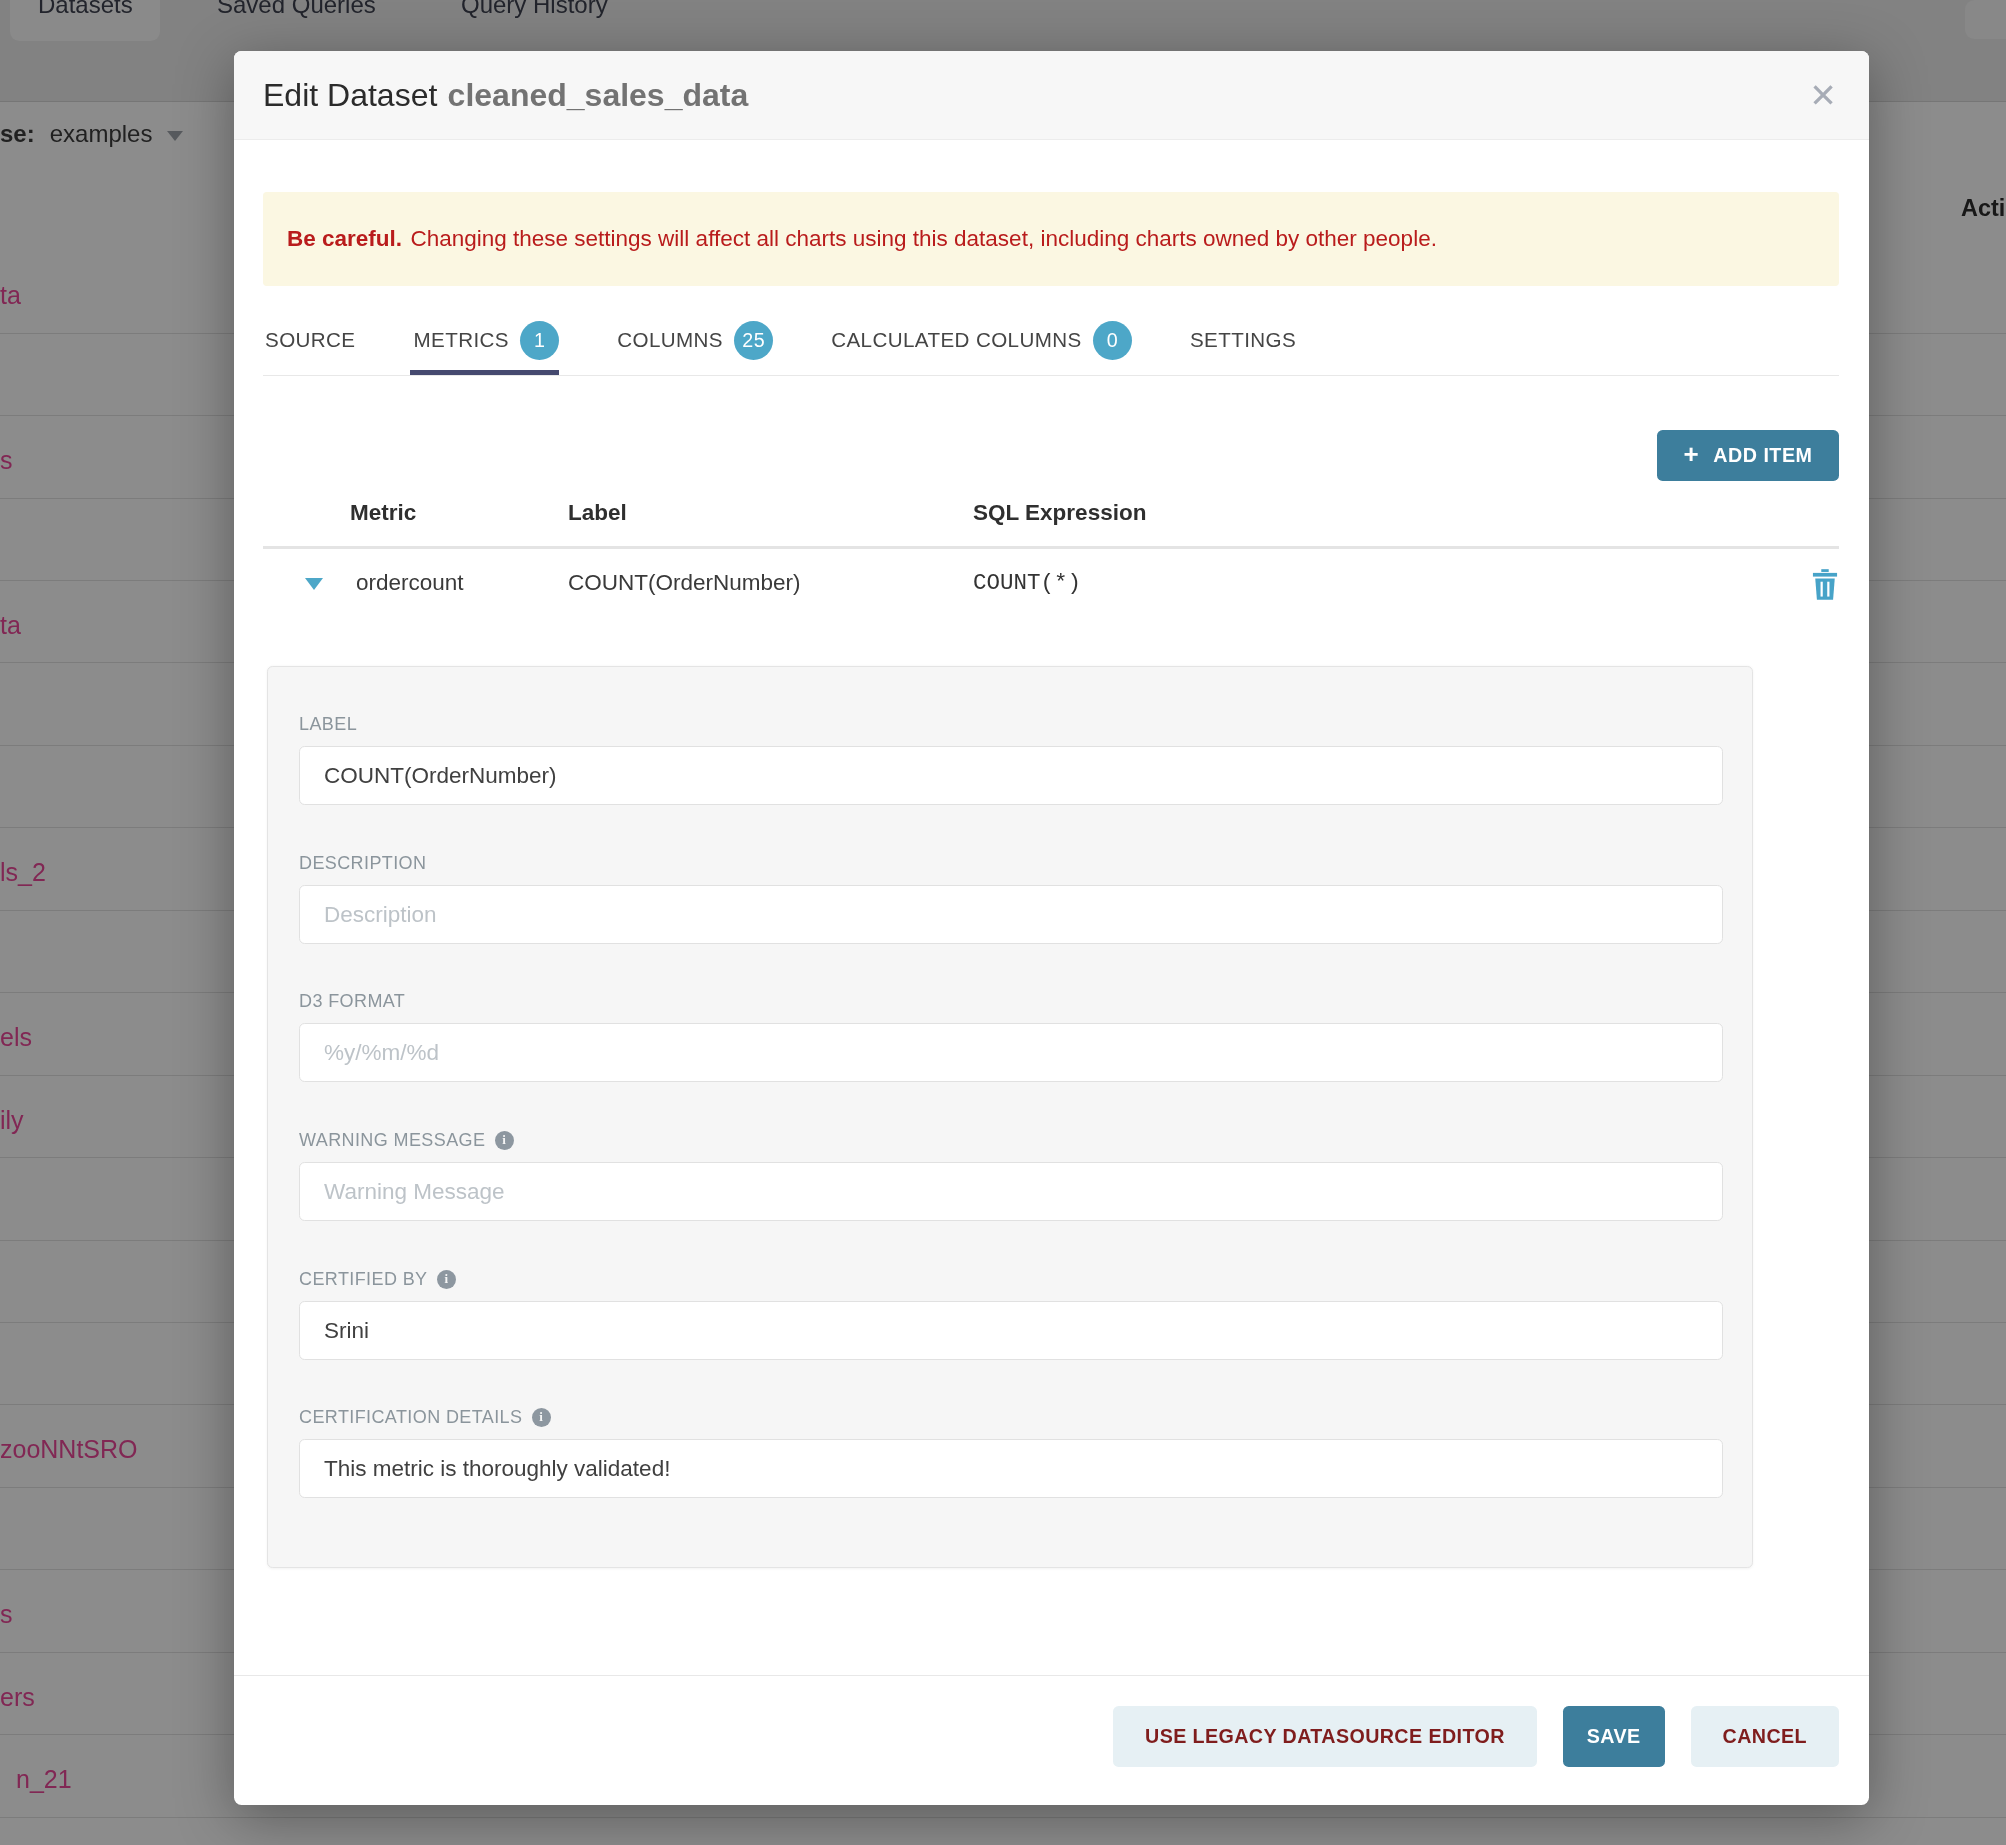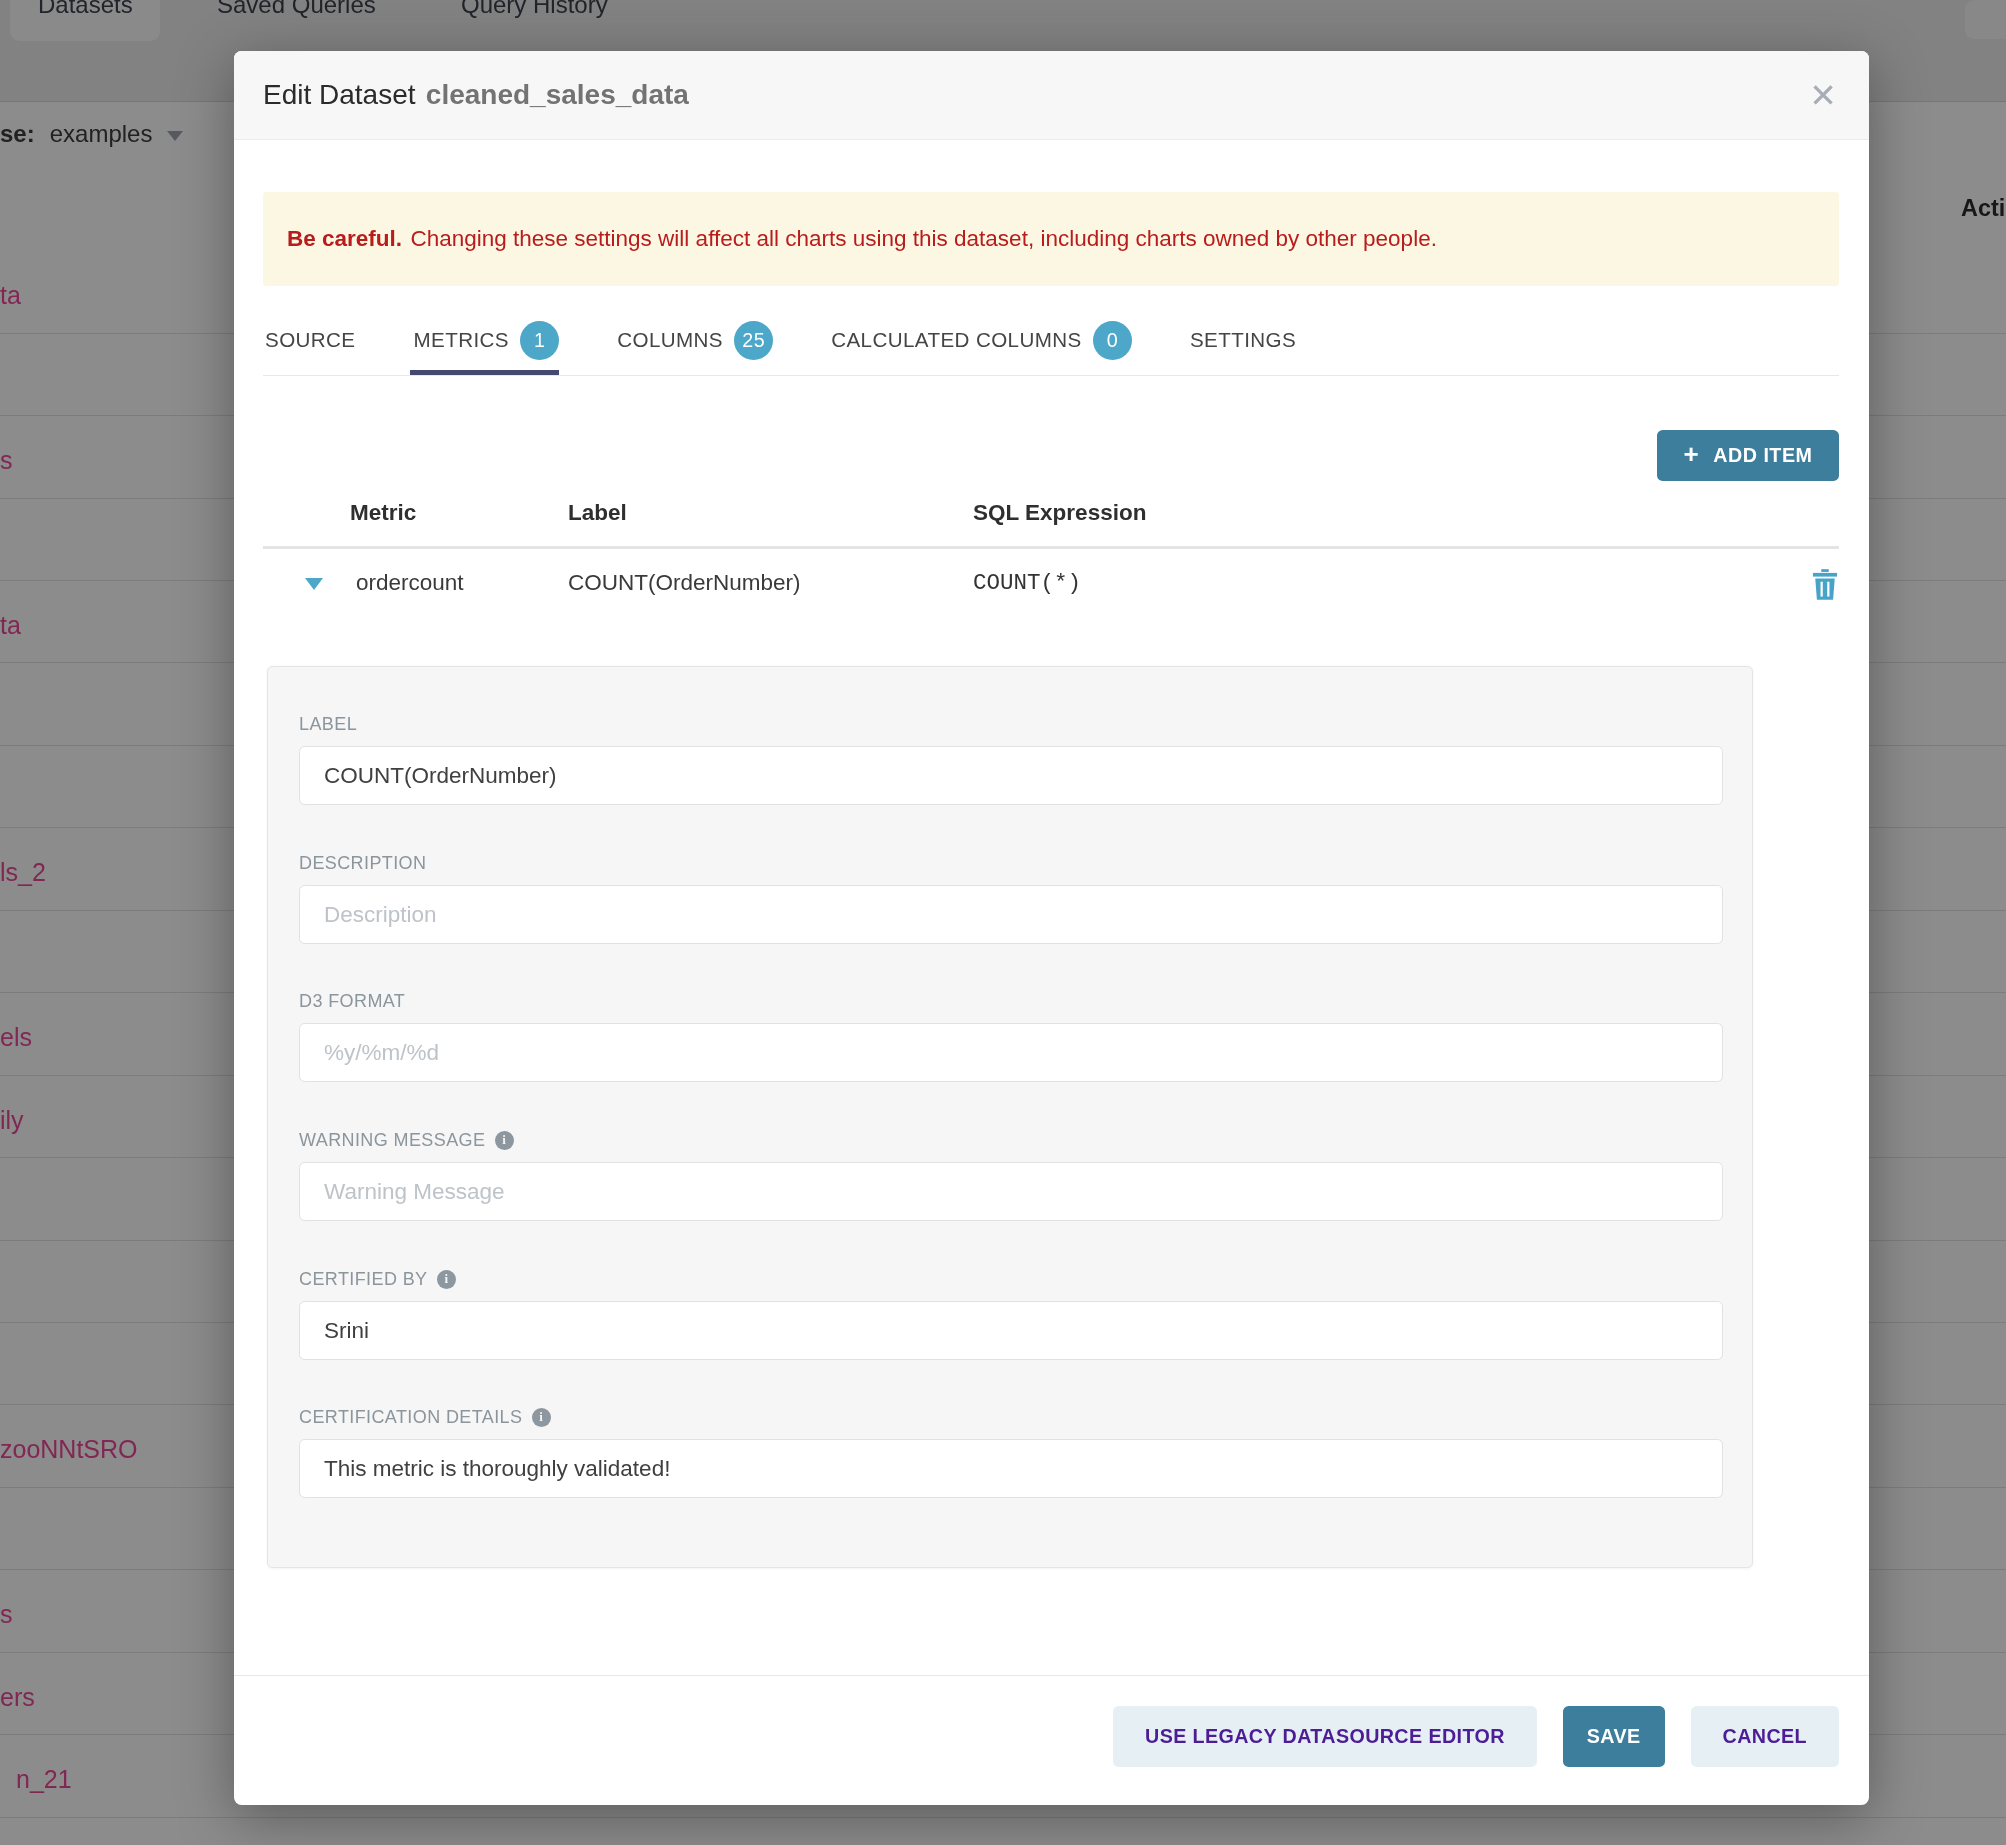--- a/index.html
+++ b/index.html
@@ -19,21 +19,21 @@
   .actions-header{position:absolute;top:195px;left:1961px;font-size:23.4px;font-weight:700;color:#2d2d2d;white-space:nowrap;}
   .row-divider{position:absolute;left:0;width:2007px;height:0.9px;background:#e2e2e2;}
   .frag{position:absolute;left:0;font-size:25px;line-height:32px;color:#ec4899;white-space:nowrap;}
 
   
   .overlay{position:absolute;inset:0;background:rgba(0,0,0,0.45);}
 
   
   .modal{position:absolute;left:234px;top:51px;width:1635px;height:1754px;background:#fff;border-radius:7.5px;box-shadow:0 13px 56px rgba(0,0,0,0.35);}
   .modal-header{position:absolute;top:0;left:0;right:0;height:88px;background:#f7f7f7;border-bottom:0.9px solid #ececec;border-radius:7.5px 7.5px 0 0;}
-  .modal-title{position:absolute;left:29px;top:0;height:88px;display:flex;align-items:center;font-size:28px;color:#2b2b2b;white-space:nowrap;}
+  .modal-title{position:absolute;left:29px;top:0;height:88px;display:flex;align-items:center;font-size:32px;color:#2b2b2b;white-space:nowrap;}
   .modal-title .ds-name{font-weight:700;color:#737373;margin-left:10.3px;}
   .close-btn{position:absolute;right:22.5px;top:20.6px;width:47px;height:47px;display:flex;align-items:center;justify-content:center;font-size:33px;color:#a7acb6;}
 
   .warning{position:absolute;left:29px;top:141px;width:1576px;height:94px;background:#fbf7e2;border-radius:3.7px;display:flex;align-items:center;padding-left:24px;box-sizing:border-box;font-size:22.5px;color:#b91c1c;white-space:nowrap;}
   .warning .wbold{font-weight:700;margin-right:8.4px;}
 
   .tabs{position:absolute;left:31px;top:253px;height:72px;display:flex;gap:58px;align-items:center;}
   .tab{position:relative;height:72px;display:flex;align-items:center;font-size:20.6px;letter-spacing:0.4px;color:#454545;white-space:nowrap;}
   .tab .badge{margin-left:11.2px;width:39px;height:39px;border-radius:50%;background:#4da7c8;color:#fff;font-size:19.7px;display:flex;align-items:center;justify-content:center;}
   .tab.active::after{content:"";position:absolute;left:-3.7px;right:0;bottom:0;height:5.6px;background:#45496f;}
@@ -59,21 +59,21 @@
   .field{position:absolute;left:31px;width:1424px;}
   .f0{top:45px;} .f1{top:184px;} .f2{top:322px;} .f3{top:461px;} .f4{top:600px;} .f5{top:738px;}
   .field-label{height:24px;display:flex;align-items:center;gap:9.4px;font-size:18px;letter-spacing:0.4px;color:#8b959c;}
   .info-icon{width:19px;height:19px;border-radius:50%;background:#8d97a0;color:#f5f5f5;font-size:13px;font-weight:700;display:inline-flex;align-items:center;justify-content:center;font-family:"Liberation Serif",serif;}
   .field input{display:block;margin-top:10.3px;width:100%;height:59px;box-sizing:border-box;border:1.9px solid #e1e1e1;border-radius:5.6px;padding:0 24px;font-size:22.5px;color:#404040;background:#fff;font-family:"Liberation Sans",sans-serif;outline:none;}
   .field input::placeholder{color:#bdc3c8;}
 
   .footer-border{position:absolute;left:0;top:1624px;width:1635px;height:0.9px;background:#e8e8e8;}
   .footer{position:absolute;left:0;top:1655px;width:1635px;height:61px;display:flex;justify-content:flex-end;align-items:center;gap:26px;padding-right:30px;box-sizing:border-box;}
   .btn{height:61px;display:flex;align-items:center;border-radius:5.6px;font-size:19.7px;font-weight:700;letter-spacing:0.4px;white-space:nowrap;}
-  .btn-light{background:#e6f0f4;color:#4c1d95;padding:0 32px;}
+  .btn-light{background:#e6f0f4;color:#7f1d1d;padding:0 32px;}
   .btn-primary{background:#3d7e9c;color:#fff;padding:0 24px;}
 </style>
 </head>
 <body>
 
 <div class="stage">
 
   <div class="bg">
     <div class="bg-header">
       <div class="bg-tab-box"></div>

